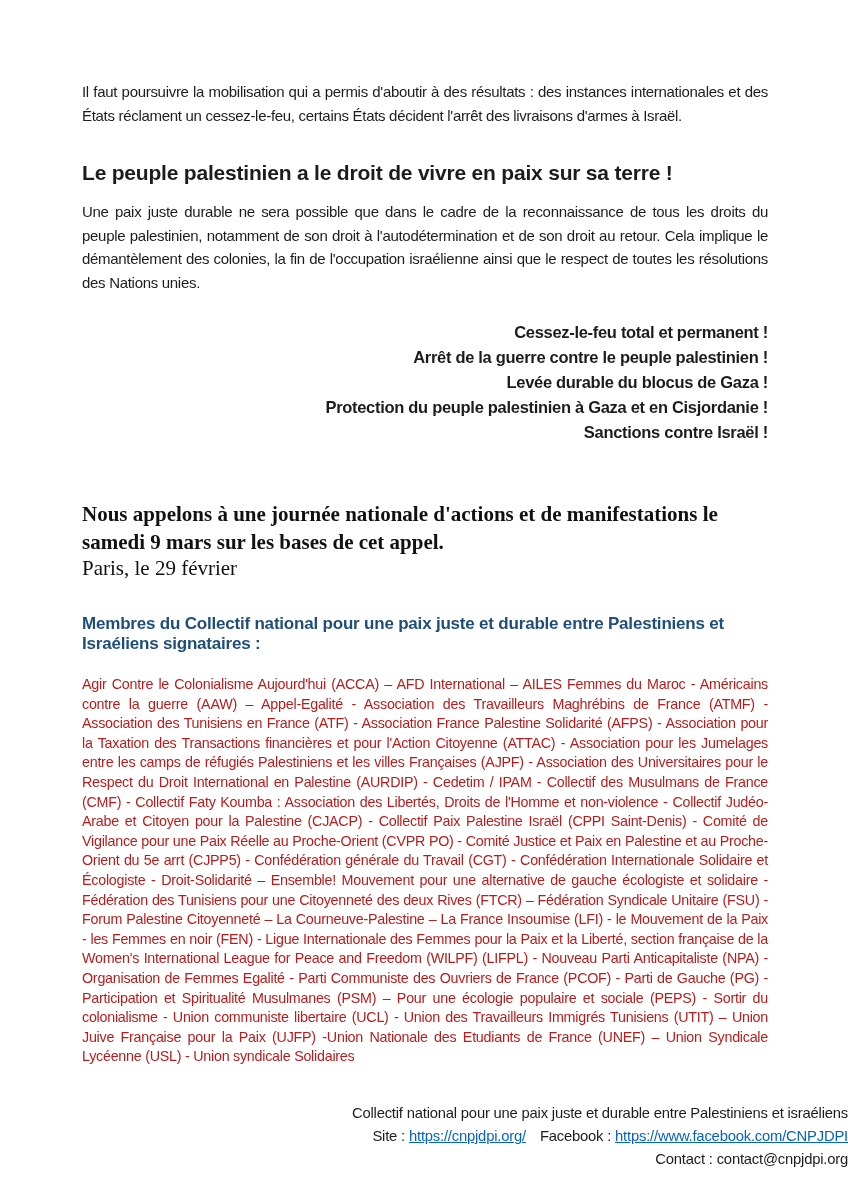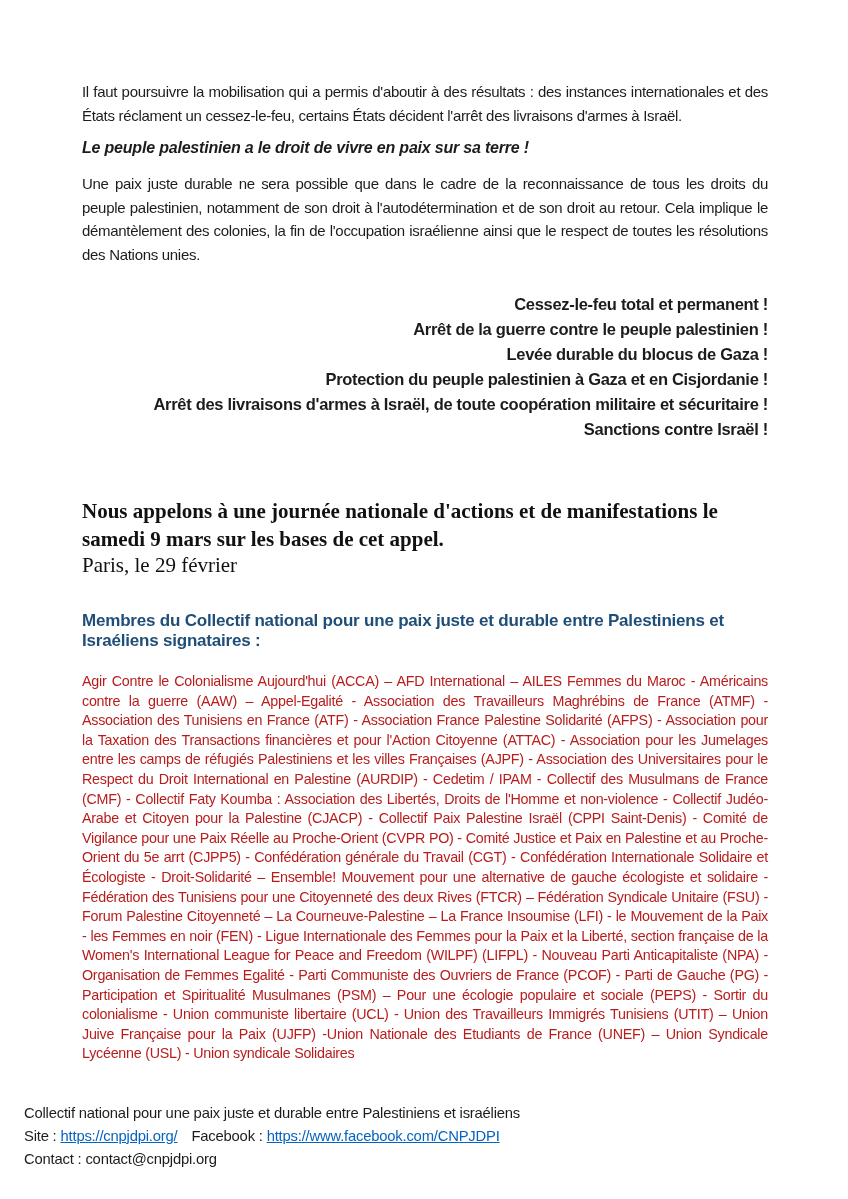--- a/index.html
+++ b/index.html
@@ -15,26 +15,25 @@
     overflow: hidden;
   }
   .para {
     font-size: 15px;
     line-height: 23.5px;
     letter-spacing: -0.3px;
     text-align: justify;
     color: #1c1c1c;
   }
   .statement-heading {
-    font-size: 16px;
+    font-size: 21px;
     font-weight: 700;
-    margin-top: 12px;
+    margin-top: 34px;
     margin-bottom: 15px;
     letter-spacing: -0.2px;
-    font-style: italic;
   }
   .demands {
     margin-top: 26px;
   }
   .demand {
     font-size: 16.5px;
     font-weight: 700;
     line-height: 25px;
     letter-spacing: -0.3px;
     text-align: right;
@@ -68,21 +67,21 @@
     line-height: 19.6px;
     letter-spacing: -0.25px;
     text-align: justify;
     color: #b91c1c;
   }
   .footer {
     position: absolute;
     left: 0;
     right: 0;
     bottom: 28px;
-    text-align: left;
+    text-align: right;
     font-size: 14.8px;
     line-height: 23px;
     letter-spacing: -0.2px;
     color: #1c1c1c;
     padding-left: 24px;
   }
   .footer a {
     color: #0563c1;
     text-decoration: underline;
     cursor: pointer;
@@ -99,21 +98,20 @@
 
   <div class="statement-heading">Le peuple palestinien a le droit de vivre en paix sur sa terre !</div>
 
   <p class="para">Une paix juste durable ne sera possible que dans le cadre de la reconnaissance de tous les droits du peuple palestinien, notamment de son droit à l'autodétermination et de son droit au retour. Cela implique le démantèlement des colonies, la fin de l'occupation israélienne ainsi que le respect de toutes les résolutions des Nations unies.</p>
 
   <div class="demands">
     <div class="demand">Cessez-le-feu total et permanent !</div>
     <div class="demand">Arrêt de la guerre contre le peuple palestinien !</div>
     <div class="demand">Levée durable du blocus de Gaza !</div>
     <div class="demand">Protection du peuple palestinien à Gaza et en Cisjordanie !</div>
-    <div class="demand">Arrêt des livraisons d'armes à Israël, de toute coopération militaire et sécuritaire !</div>
     <div class="demand">Sanctions contre Israël !</div>
   </div>
 
   <div class="call-block">
     <div class="call-heading">Nous appelons à une journée nationale d'actions et de manifestations le samedi 9 mars sur les bases de cet appel.</div>
     <div class="dateline">Paris, le 29 février</div>
   </div>
 
   <div class="signatories-heading">Membres du Collectif national pour une paix juste et durable entre Palestiniens et Israéliens signataires :</div>
 

